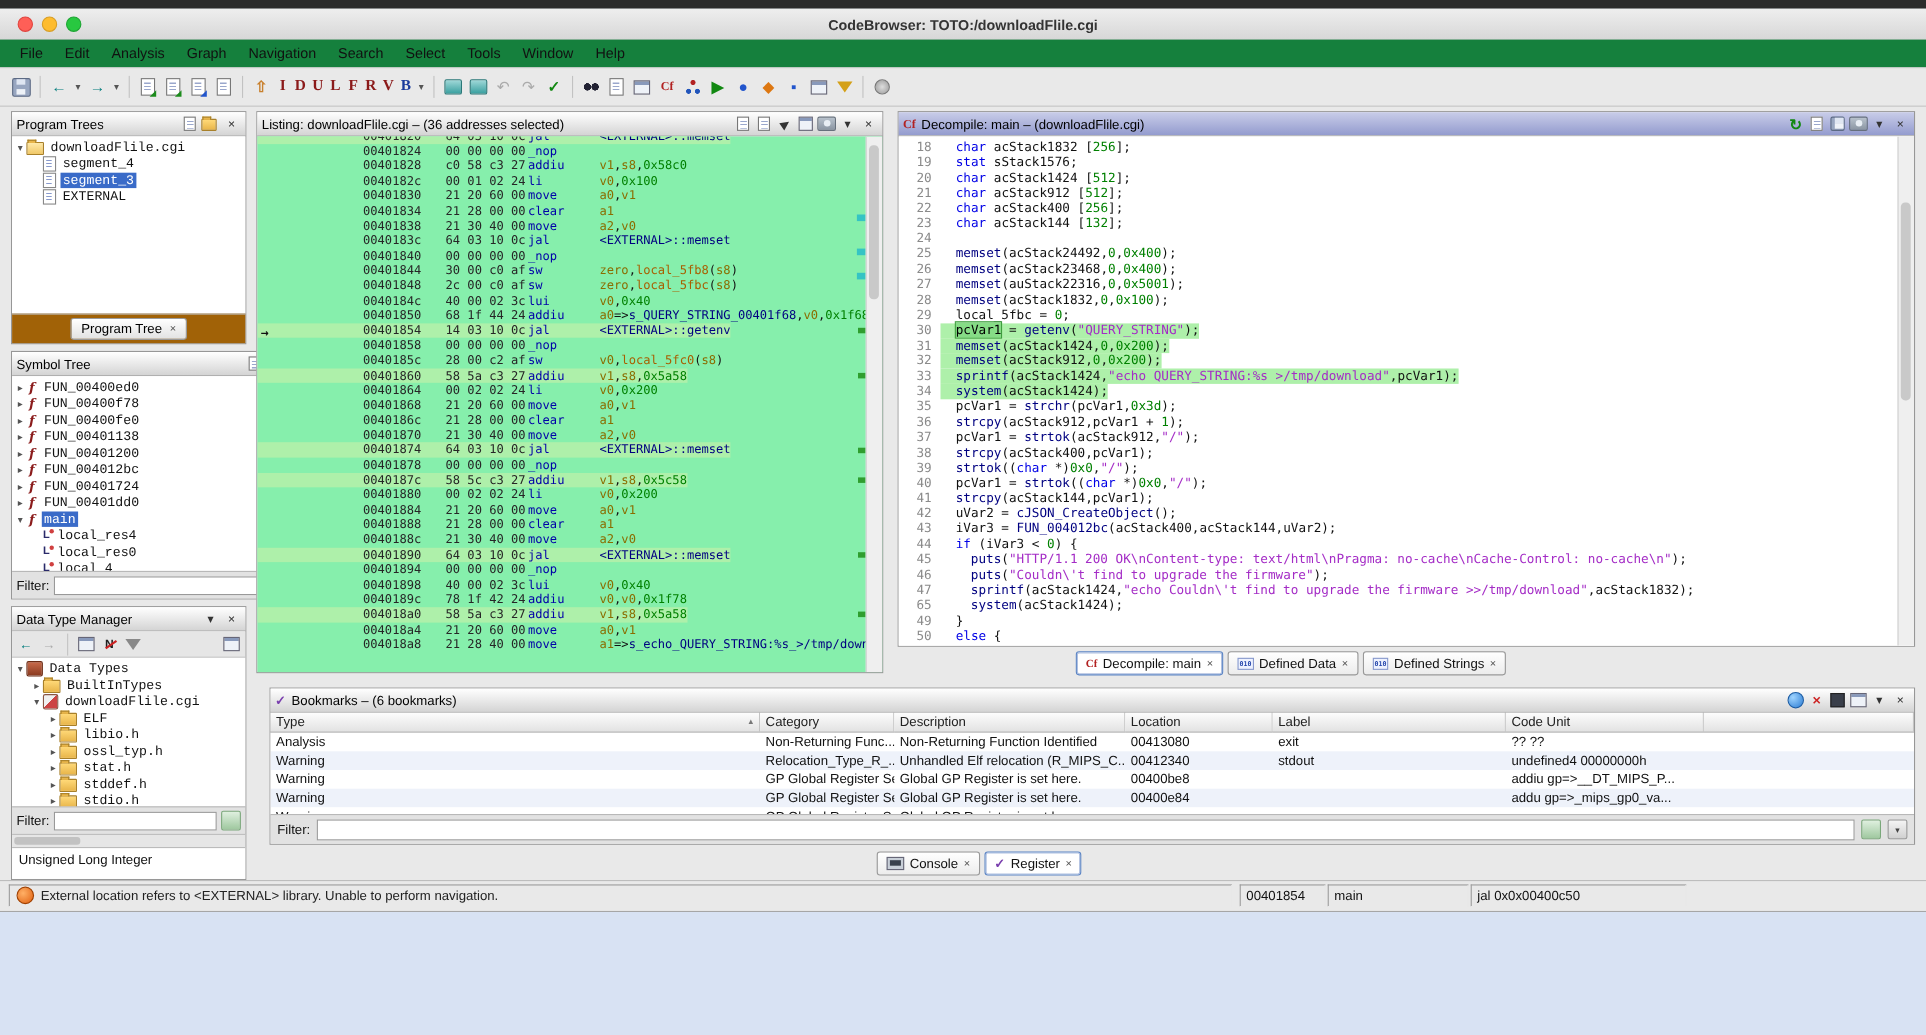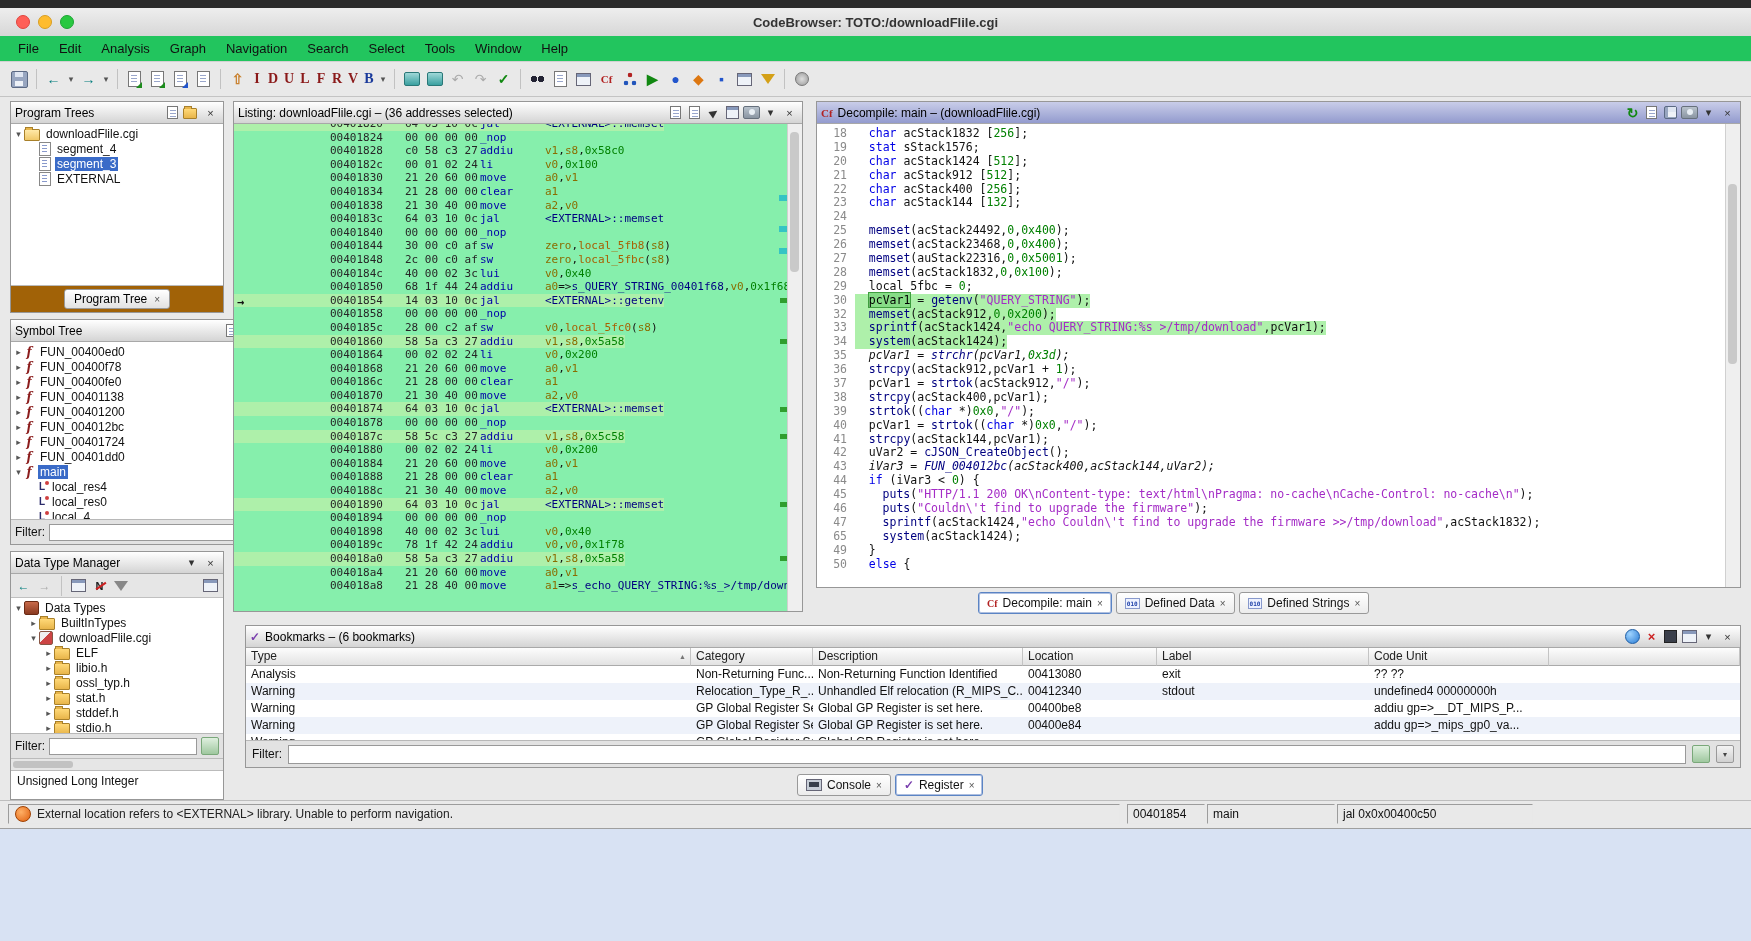--- a/index.html
+++ b/index.html
@@ -10,21 +10,21 @@
   
   .titlebar{position:absolute;left:0;top:0;width:100%;height:28px;background:linear-gradient(#eeeeee,#d7d7d7);border-bottom:1px solid #b5b5b5;display:flex;align-items:center;}
   .traffic{display:flex;align-items:center;padding-left:16px;gap:8px;}
   .tl{width:12px;height:12px;border-radius:50%;display:inline-block;}
   .tl.red{background:#ff5f57;border:1px solid #e0443e;}
   .tl.yellow{background:#febc2e;border:1px solid #d89e24;}
   .tl.green{background:#28c840;border:1px solid #1da533;}
   .wtitle{position:absolute;left:0;right:0;text-align:center;font-size:13px;font-weight:bold;color:#333;pointer-events:none;}
 
   
-  .menubar{position:absolute;left:0;top:28px;width:100%;height:26px;background:#22c55e;border-bottom:1px solid #d2d2d2;display:flex;align-items:center;padding-left:8px;box-sizing:border-box;}
+  .menubar{position:absolute;left:0;top:28px;width:100%;height:26px;background:#15803d;border-bottom:1px solid #d2d2d2;display:flex;align-items:center;padding-left:8px;box-sizing:border-box;}
   .menu-item{font-size:13px;color:#111;padding:0 10px;height:100%;display:flex;align-items:center;}
 
   
   .toolbar{position:absolute;left:0;top:54px;width:100%;height:35px;background:#e9e9e9;border-bottom:1px solid #c4c4c4;display:flex;align-items:center;padding-left:8px;box-sizing:border-box;}
   .tbtn{width:23px;height:23px;border-radius:3px;display:flex;align-items:center;justify-content:center;font-size:14px;color:#333;flex:none;}
   .tbtn.narrow{width:12px;font-size:9px;color:#555;}
   .tsep{width:1px;height:20px;background:#c2c2c2;margin:0 5px;flex:none;}
   .tgroup{display:flex;}
   .g-teal{color:#007c7c;font-weight:bold;}
   .g-tan{color:#c9812f;font-weight:bold;}
@@ -68,21 +68,21 @@
   .phead{height:21px;background:linear-gradient(#ffffff,#d4d4d4);border-bottom:1px solid #a8a8a8;display:flex;align-items:center;padding:0 4px;flex:none;}
   .phead.focused{background:linear-gradient(#c9cde9,#939bce);}
   .ptitle{font-size:12px;color:#000;white-space:nowrap;overflow:hidden;}
   .hspace{flex:1;}
   .hbtn{width:17px;height:17px;display:flex;align-items:center;justify-content:center;font-size:11px;color:#333;margin-left:2px;flex:none;}
 
   
   .tree{flex:1;background:#fff;overflow:hidden;padding-top:2px;}
   .trow{display:flex;align-items:center;height:15px;font-size:12px;white-space:nowrap;}
   .exp{display:inline-block;width:11px;font-size:9px;color:#555;text-align:center;flex:none;}
-  .tlabel{padding:0 2px;color:#111;}
+  .tlabel{padding:0 2px;color:#111;font-family:Liberation Mono, monospace;}
   .tlabel.sel{background:#3a6bc8;color:#fff;}
   .ic-folder,.ic-folder-open{width:14px;height:10px;background:linear-gradient(#ffd978,#e8b54a);border:1px solid #a8802a;border-radius:1px;position:relative;margin-right:4px;margin-top:2px;}
   .ic-folder::before,.ic-folder-open::before{content:"";position:absolute;top:-3px;left:0;width:6px;height:2px;background:#e8b54a;border:1px solid #a8802a;border-bottom:none;}
   .ic-folder-open{background:linear-gradient(#ffe9a8,#f0c868);}
   .ic-segment{width:10px;height:12px;background:#fff;border:1px solid #888;position:relative;margin-right:4px;}
   .ic-segment::before{content:"";position:absolute;left:2px;top:2px;width:5px;height:8px;background:repeating-linear-gradient(#8899cc 0 1px,transparent 1px 3px);}
   .ic-function{width:10px;font-family:"DejaVu Serif",serif;font-style:italic;font-weight:bold;font-size:12px;color:#8b1c1c;margin-right:4px;text-align:center;}
   .ic-local{font-weight:bold;font-size:10px;color:#2a2a6a;margin-right:5px;position:relative;}
   .ic-local::after{content:"";position:absolute;right:-4px;top:0;width:4px;height:4px;background:#d04040;border-radius:50%;}
   .ic-dt-root{width:13px;height:12px;background:linear-gradient(#c86a4a,#8a3a20);border:1px solid #6a2a14;border-radius:2px;margin-right:4px;}
@@ -583,32 +583,33 @@
             <div class="drow"><span class="dnum">21</span><span class="dcode" style="padding-left: 13.8px;"><span class="tk-t">char</span><span class="tk-p"> acStack912 [</span><span class="tk-n">512</span><span class="tk-p">];</span></span></div>
             <div class="drow"><span class="dnum">22</span><span class="dcode" style="padding-left: 13.8px;"><span class="tk-t">char</span><span class="tk-p"> acStack400 [</span><span class="tk-n">256</span><span class="tk-p">];</span></span></div>
             <div class="drow"><span class="dnum">23</span><span class="dcode" style="padding-left: 13.8px;"><span class="tk-t">char</span><span class="tk-p"> acStack144 [</span><span class="tk-n">132</span><span class="tk-p">];</span></span></div>
             <div class="drow"><span class="dnum">24</span><span class="dcode" style="padding-left: 0px;"></span></div>
             <div class="drow"><span class="dnum">25</span><span class="dcode" style="padding-left: 13.8px;"><span class="tk-f">memset</span><span class="tk-p">(acStack24492,</span><span class="tk-n">0</span><span class="tk-p">,</span><span class="tk-n">0x400</span><span class="tk-p">);</span></span></div>
             <div class="drow"><span class="dnum">26</span><span class="dcode" style="padding-left: 13.8px;"><span class="tk-f">memset</span><span class="tk-p">(acStack23468,</span><span class="tk-n">0</span><span class="tk-p">,</span><span class="tk-n">0x400</span><span class="tk-p">);</span></span></div>
             <div class="drow"><span class="dnum">27</span><span class="dcode" style="padding-left: 13.8px;"><span class="tk-f">memset</span><span class="tk-p">(auStack22316,</span><span class="tk-n">0</span><span class="tk-p">,</span><span class="tk-n">0x5001</span><span class="tk-p">);</span></span></div>
             <div class="drow"><span class="dnum">28</span><span class="dcode" style="padding-left: 13.8px;"><span class="tk-f">memset</span><span class="tk-p">(acStack1832,</span><span class="tk-n">0</span><span class="tk-p">,</span><span class="tk-n">0x100</span><span class="tk-p">);</span></span></div>
             <div class="drow"><span class="dnum">29</span><span class="dcode" style="padding-left: 13.8px;"><span class="tk-p">local_5fbc = </span><span class="tk-n">0</span><span class="tk-p">;</span></span></div>
             <div class="drow"><span class="dnum">30</span><span class="dcode hl" style="padding-left: 13.8px;"><span class="tk-cb">pcVar1</span><span class="tk-p"> = </span><span class="tk-f">getenv</span><span class="tk-p">(</span><span class="tk-s">"QUERY_STRING"</span><span class="tk-p">);</span></span></div>
+            <div class="drow"><span class="dnum">31</span><span class="dcode hl" style="padding-left: 13.8px;"><span class="tk-f">memset</span><span class="tk-p">(acStack1424,</span><span class="tk-n">0</span><span class="tk-p">,</span><span class="tk-n">0x200</span><span class="tk-p">);</span></span></div>
             <div class="drow"><span class="dnum">32</span><span class="dcode hl" style="padding-left: 13.8px;"><span class="tk-f">memset</span><span class="tk-p">(acStack912,</span><span class="tk-n">0</span><span class="tk-p">,</span><span class="tk-n">0x200</span><span class="tk-p">);</span></span></div>
             <div class="drow"><span class="dnum">33</span><span class="dcode hl" style="padding-left: 13.8px;"><span class="tk-f">sprintf</span><span class="tk-p">(acStack1424,</span><span class="tk-s">"echo QUERY_STRING:%s &gt;/tmp/download"</span><span class="tk-p">,pcVar1);</span></span></div>
             <div class="drow"><span class="dnum">34</span><span class="dcode hl" style="padding-left: 13.8px;"><span class="tk-f">system</span><span class="tk-p">(acStack1424);</span></span></div>
-            <div class="drow"><span class="dnum">35</span><span class="dcode" style="padding-left: 13.8px; font-style: italic;"><span class="tk-p">pcVar1 = </span><span class="tk-f">strchr</span><span class="tk-p">(pcVar1,</span><span class="tk-n">0x3d</span><span class="tk-p">);</span></span></div>
+            <div class="drow"><span class="dnum">35</span><span class="dcode" style="padding-left: 13.8px;"><span class="tk-p">pcVar1 = </span><span class="tk-f">strchr</span><span class="tk-p">(pcVar1,</span><span class="tk-n">0x3d</span><span class="tk-p">);</span></span></div>
             <div class="drow"><span class="dnum">36</span><span class="dcode" style="padding-left: 13.8px;"><span class="tk-f">strcpy</span><span class="tk-p">(acStack912,pcVar1 + </span><span class="tk-n">1</span><span class="tk-p">);</span></span></div>
             <div class="drow"><span class="dnum">37</span><span class="dcode" style="padding-left: 13.8px;"><span class="tk-p">pcVar1 = </span><span class="tk-f">strtok</span><span class="tk-p">(acStack912,</span><span class="tk-s">"/"</span><span class="tk-p">);</span></span></div>
             <div class="drow"><span class="dnum">38</span><span class="dcode" style="padding-left: 13.8px;"><span class="tk-f">strcpy</span><span class="tk-p">(acStack400,pcVar1);</span></span></div>
             <div class="drow"><span class="dnum">39</span><span class="dcode" style="padding-left: 13.8px;"><span class="tk-f">strtok</span><span class="tk-p">((</span><span class="tk-t">char</span><span class="tk-p"> *)</span><span class="tk-n">0x0</span><span class="tk-p">,</span><span class="tk-s">"/"</span><span class="tk-p">);</span></span></div>
             <div class="drow"><span class="dnum">40</span><span class="dcode" style="padding-left: 13.8px;"><span class="tk-p">pcVar1 = </span><span class="tk-f">strtok</span><span class="tk-p">((</span><span class="tk-t">char</span><span class="tk-p"> *)</span><span class="tk-n">0x0</span><span class="tk-p">,</span><span class="tk-s">"/"</span><span class="tk-p">);</span></span></div>
             <div class="drow"><span class="dnum">41</span><span class="dcode" style="padding-left: 13.8px;"><span class="tk-f">strcpy</span><span class="tk-p">(acStack144,pcVar1);</span></span></div>
             <div class="drow"><span class="dnum">42</span><span class="dcode" style="padding-left: 13.8px;"><span class="tk-p">uVar2 = </span><span class="tk-f">cJSON_CreateObject</span><span class="tk-p">();</span></span></div>
-            <div class="drow"><span class="dnum">43</span><span class="dcode" style="padding-left: 13.8px; font-style: italic;"><span class="tk-p">iVar3 = </span><span class="tk-f">FUN_004012bc</span><span class="tk-p">(acStack400,acStack144,uVar2);</span></span></div>
+            <div class="drow"><span class="dnum">43</span><span class="dcode" style="padding-left: 13.8px;"><span class="tk-p">iVar3 = </span><span class="tk-f">FUN_004012bc</span><span class="tk-p">(acStack400,acStack144,uVar2);</span></span></div>
             <div class="drow"><span class="dnum">44</span><span class="dcode" style="padding-left: 13.8px;"><span class="tk-t">if</span><span class="tk-p"> (iVar3 &lt; </span><span class="tk-n">0</span><span class="tk-p">) {</span></span></div>
             <div class="drow"><span class="dnum">45</span><span class="dcode" style="padding-left: 27.6px;"><span class="tk-f">puts</span><span class="tk-p">(</span><span class="tk-s">"HTTP/1.1 200 OK\nContent-type: text/html\nPragma: no-cache\nCache-Control: no-cache\n"</span><span class="tk-p">);</span></span></div>
             <div class="drow"><span class="dnum">46</span><span class="dcode" style="padding-left: 27.6px;"><span class="tk-f">puts</span><span class="tk-p">(</span><span class="tk-s">"Couldn\'t find to upgrade the firmware"</span><span class="tk-p">);</span></span></div>
             <div class="drow"><span class="dnum">47</span><span class="dcode" style="padding-left: 27.6px;"><span class="tk-f">sprintf</span><span class="tk-p">(acStack1424,</span><span class="tk-s">"echo Couldn\'t find to upgrade the firmware &gt;&gt;/tmp/download"</span><span class="tk-p">,acStack1832);</span></span></div>
             <div class="drow"><span class="dnum">65</span><span class="dcode" style="padding-left: 27.6px;"><span class="tk-f">system</span><span class="tk-p">(acStack1424);</span></span></div>
             <div class="drow"><span class="dnum">49</span><span class="dcode" style="padding-left: 13.8px;"><span class="tk-p">}</span></span></div>
             <div class="drow"><span class="dnum">50</span><span class="dcode" style="padding-left: 13.8px;"><span class="tk-t">else</span><span class="tk-p"> {</span></span></div>
           </div>
         <div class="vscroll">
             <div class="vthumb" style="top:60px;height:180px;"></div>

